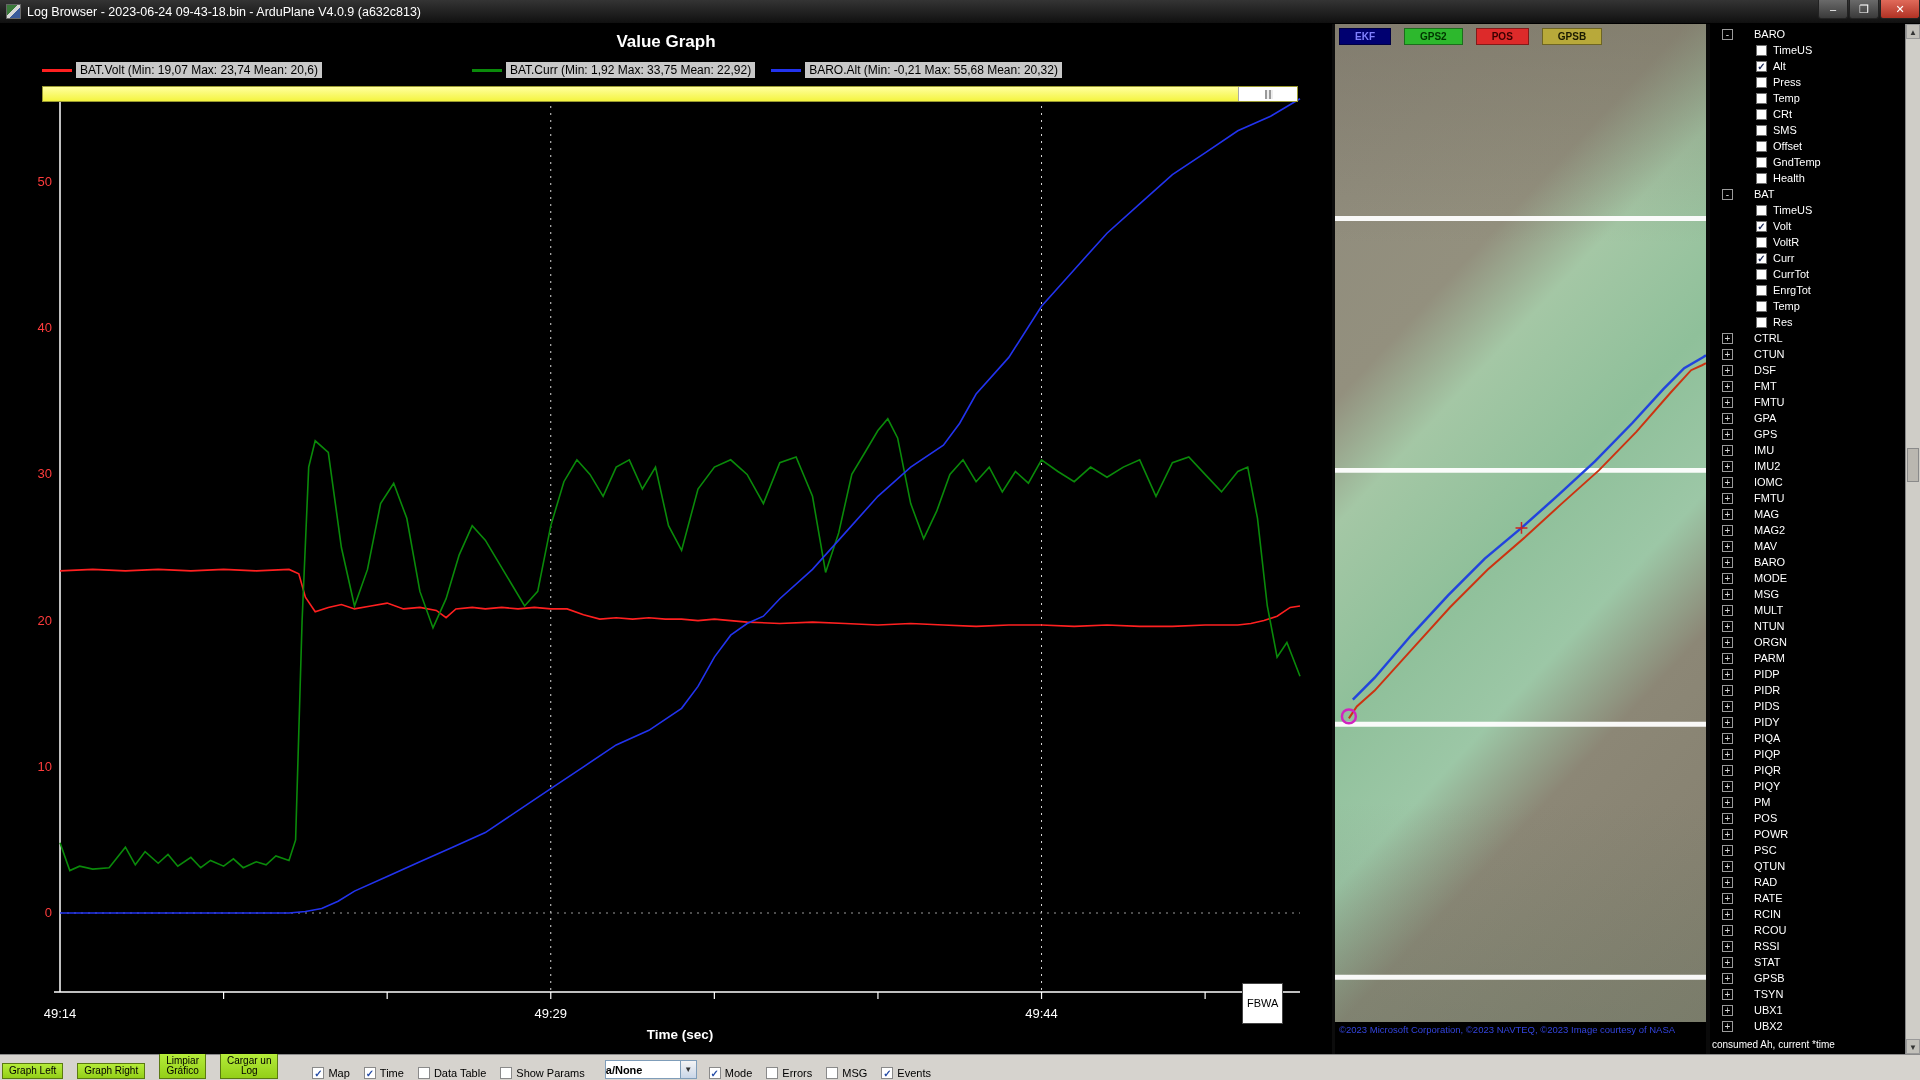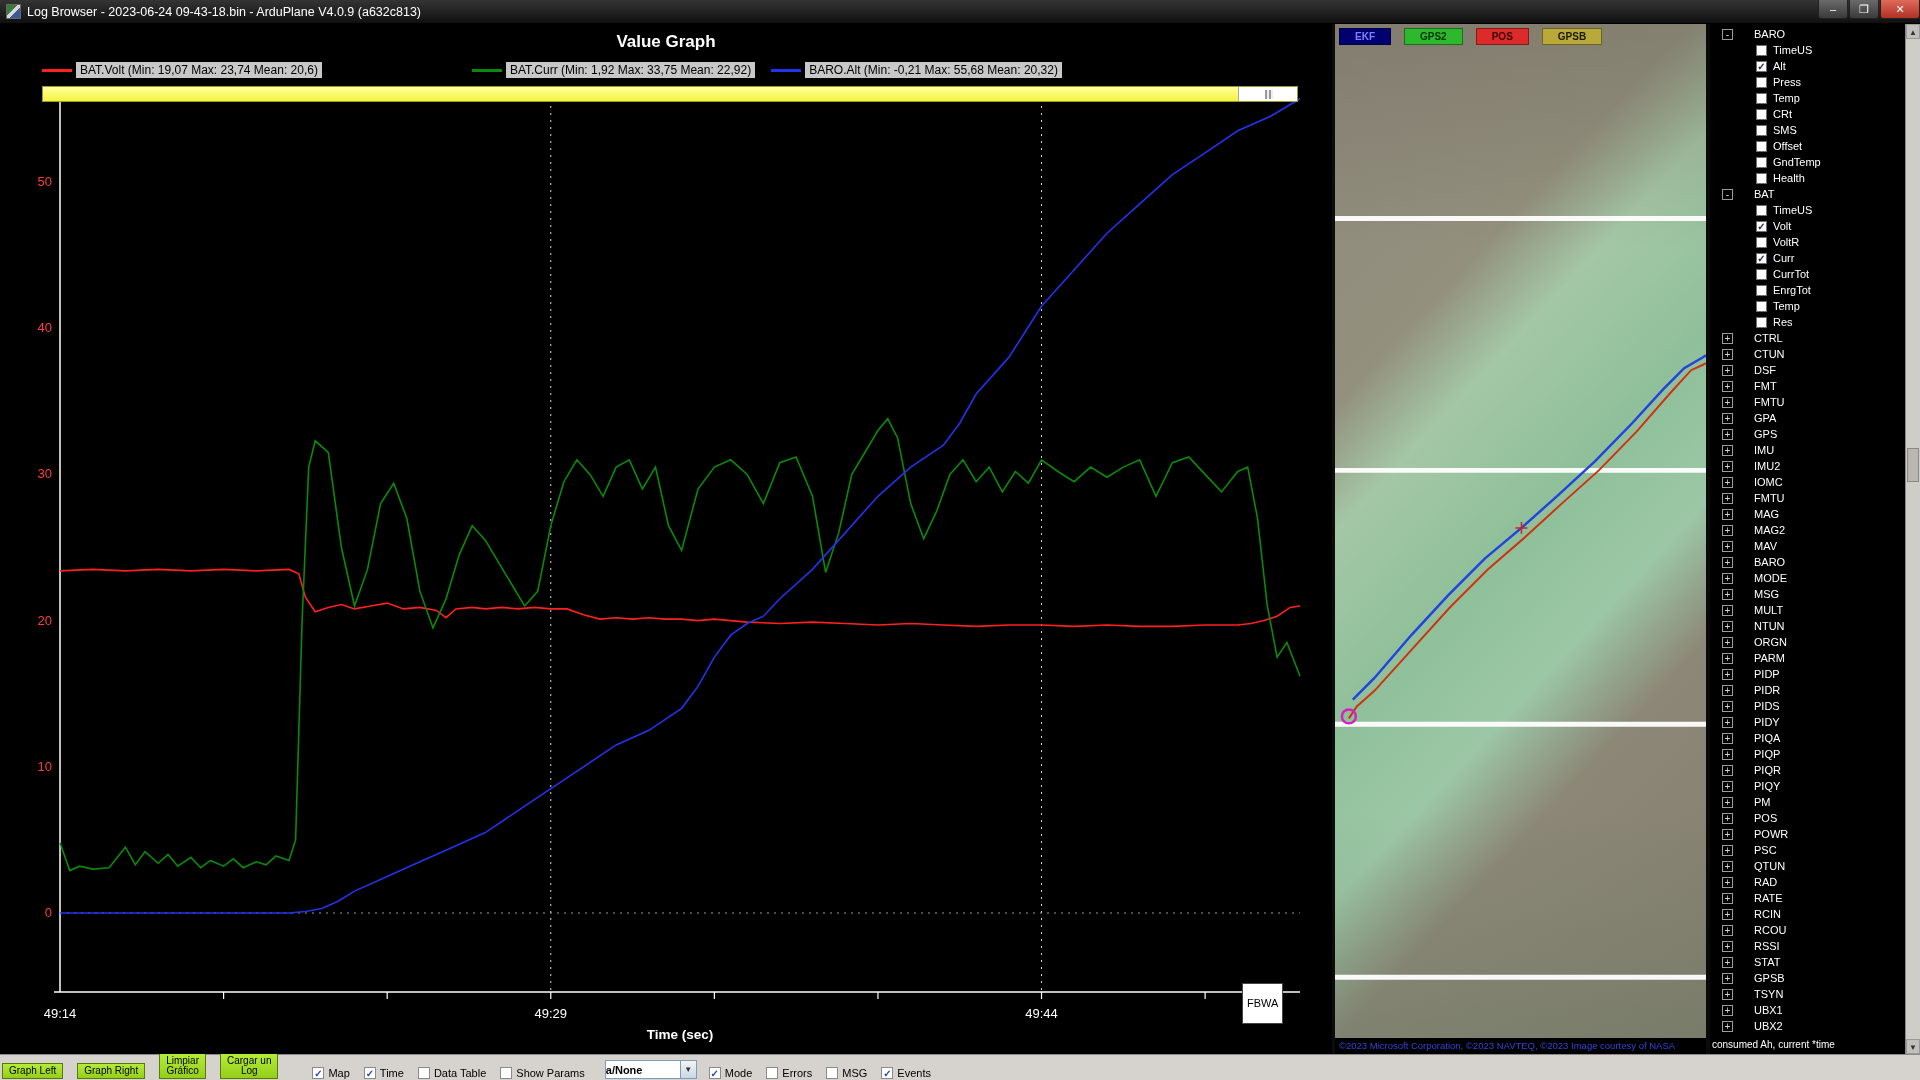--- a/index.html
+++ b/index.html
@@ -48,21 +48,21 @@
     border:1px solid #444; font-size:11px; padding:12px 4px; line-height:15px; }
   
   .map-canvas{ flex:1; position:relative; overflow:hidden;
     background-image:
       linear-gradient(180deg, rgba(110,104,90,.40) 0%, rgba(0,0,0,0) 22%, rgba(0,0,0,0) 78%, rgba(100,120,100,.30) 100%),
       linear-gradient(133deg, #8f8a7c 0%, #93907e 27%, #a4c7a5 36%, #8fc09a 50%, #9cc7a6 62%, #8c8776 72%, #837e6d 100%);
   }
   .map-svg{ position:absolute; inset:0; }
   .map-buttons{ position:absolute; top:4px; left:4px; display:flex; }
   .map-chip{ font-size:10px; font-weight:bold; padding:2px 15px; margin-right:13px; border:1px solid rgba(0,0,0,.4); }
-  .map-copyright{ height:16px; background:#000; color:#3344dd; font-size:9.5px;
+  .map-copyright{ height:32px; background:#000; color:#3344dd; font-size:9.5px;
     padding:2px 0 0 4px; white-space:nowrap; overflow:hidden; }
   
   .tree-list{ position:absolute; top:2px; left:0; right:15px; }
   .tree-row{ height:16px; display:flex; align-items:center; font-size:11px; white-space:nowrap; }
   .expand-box{ width:11px; height:11px; flex:none; margin-left:12px;
     border:1px solid #9a9a9a; color:#d8d8d8; font-size:10px; line-height:9px; text-align:center; }
   .group-label{ margin-left:21px; }
   .tree-check{ width:11px; height:11px; flex:none; margin-left:46px; background:#fff;
     border:1px solid #6f6f6f; color:#15224f; font-size:10px; line-height:10px; text-align:center; font-weight:bold; }
   .leaf-label{ margin-left:6px; }

